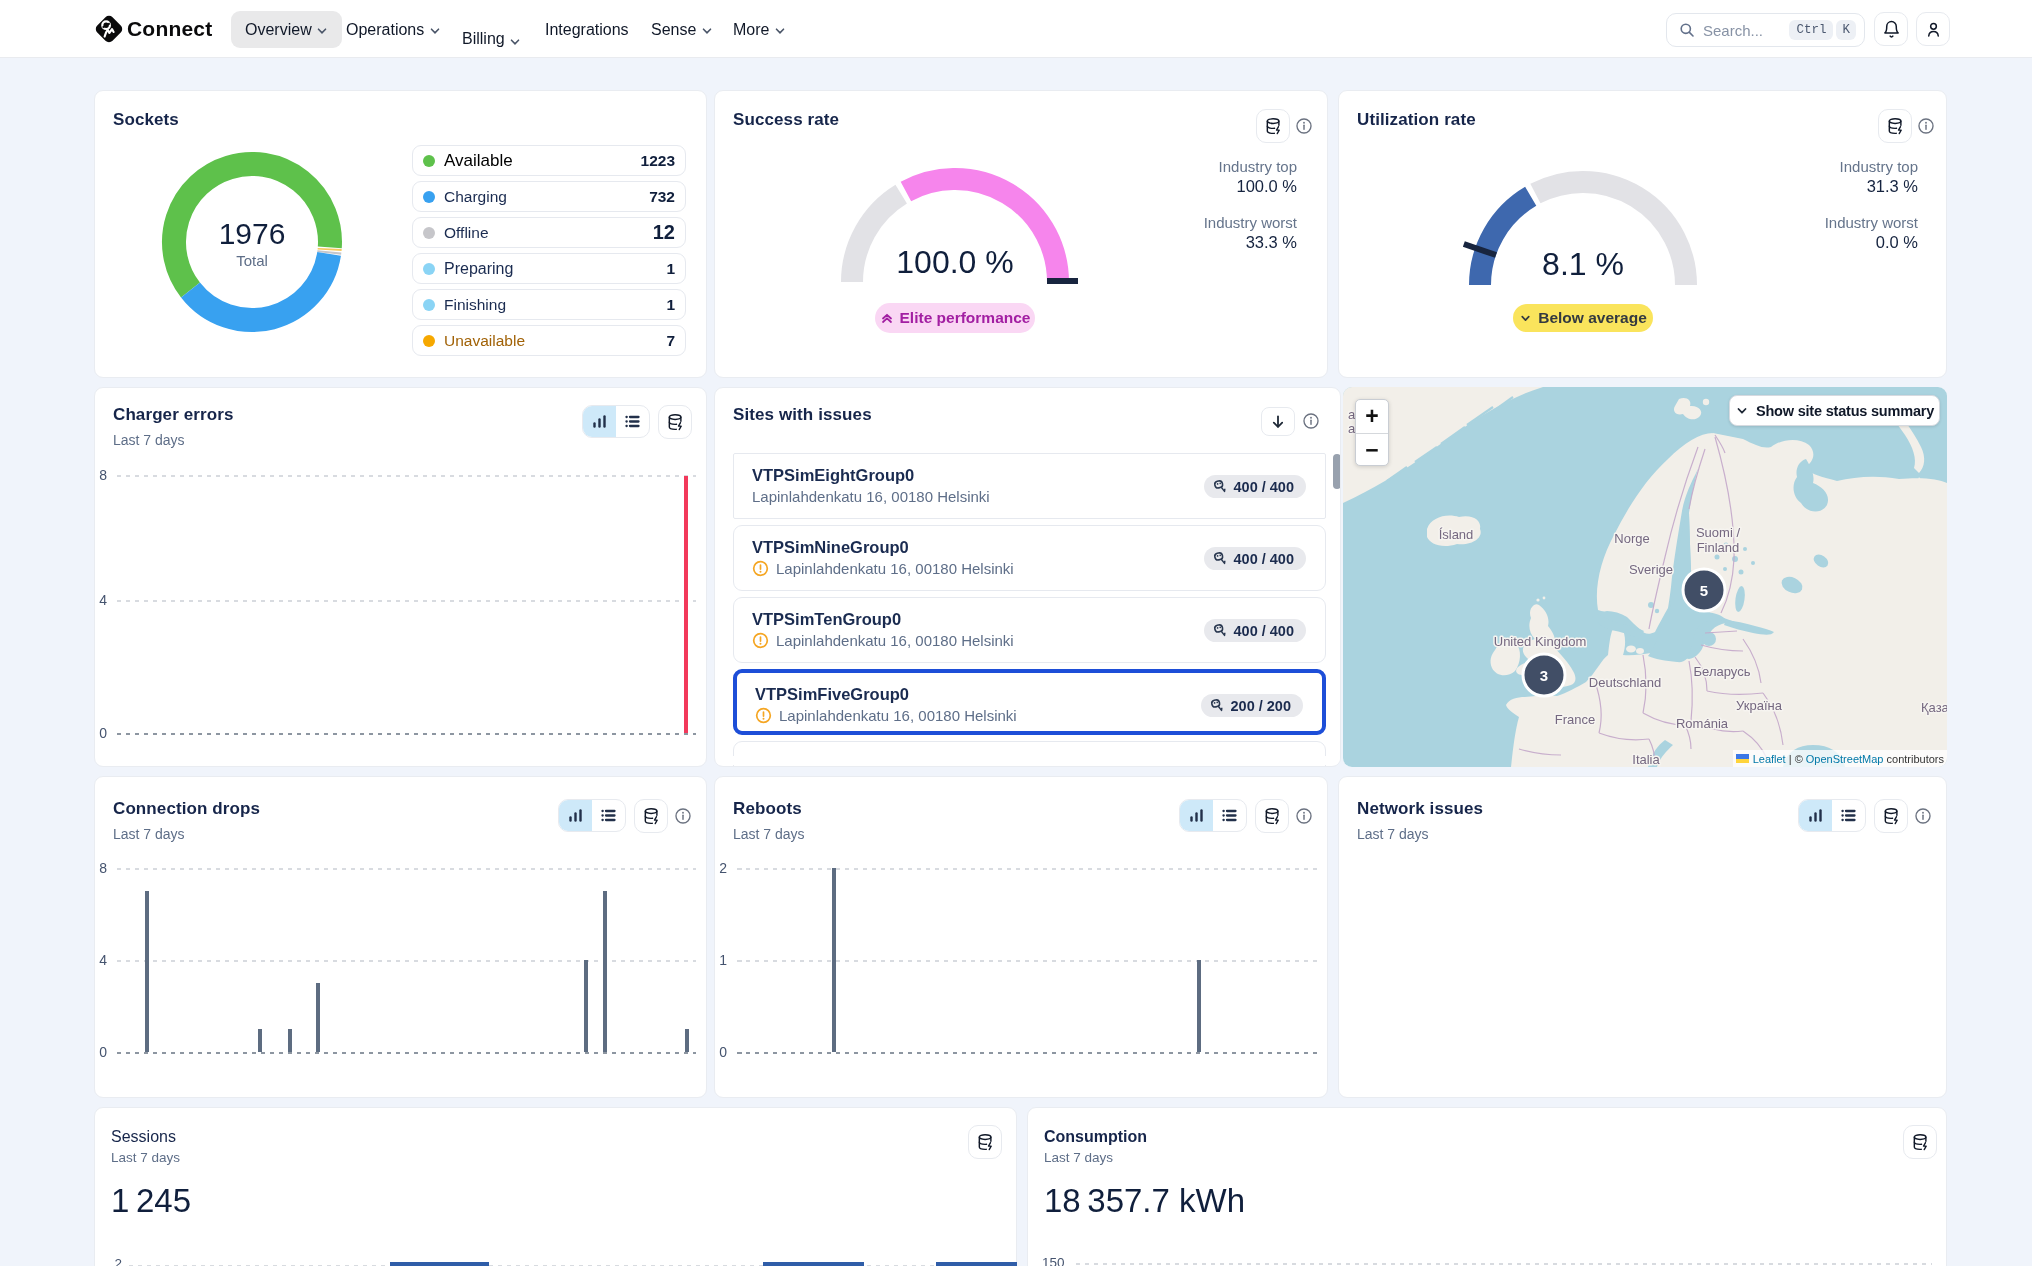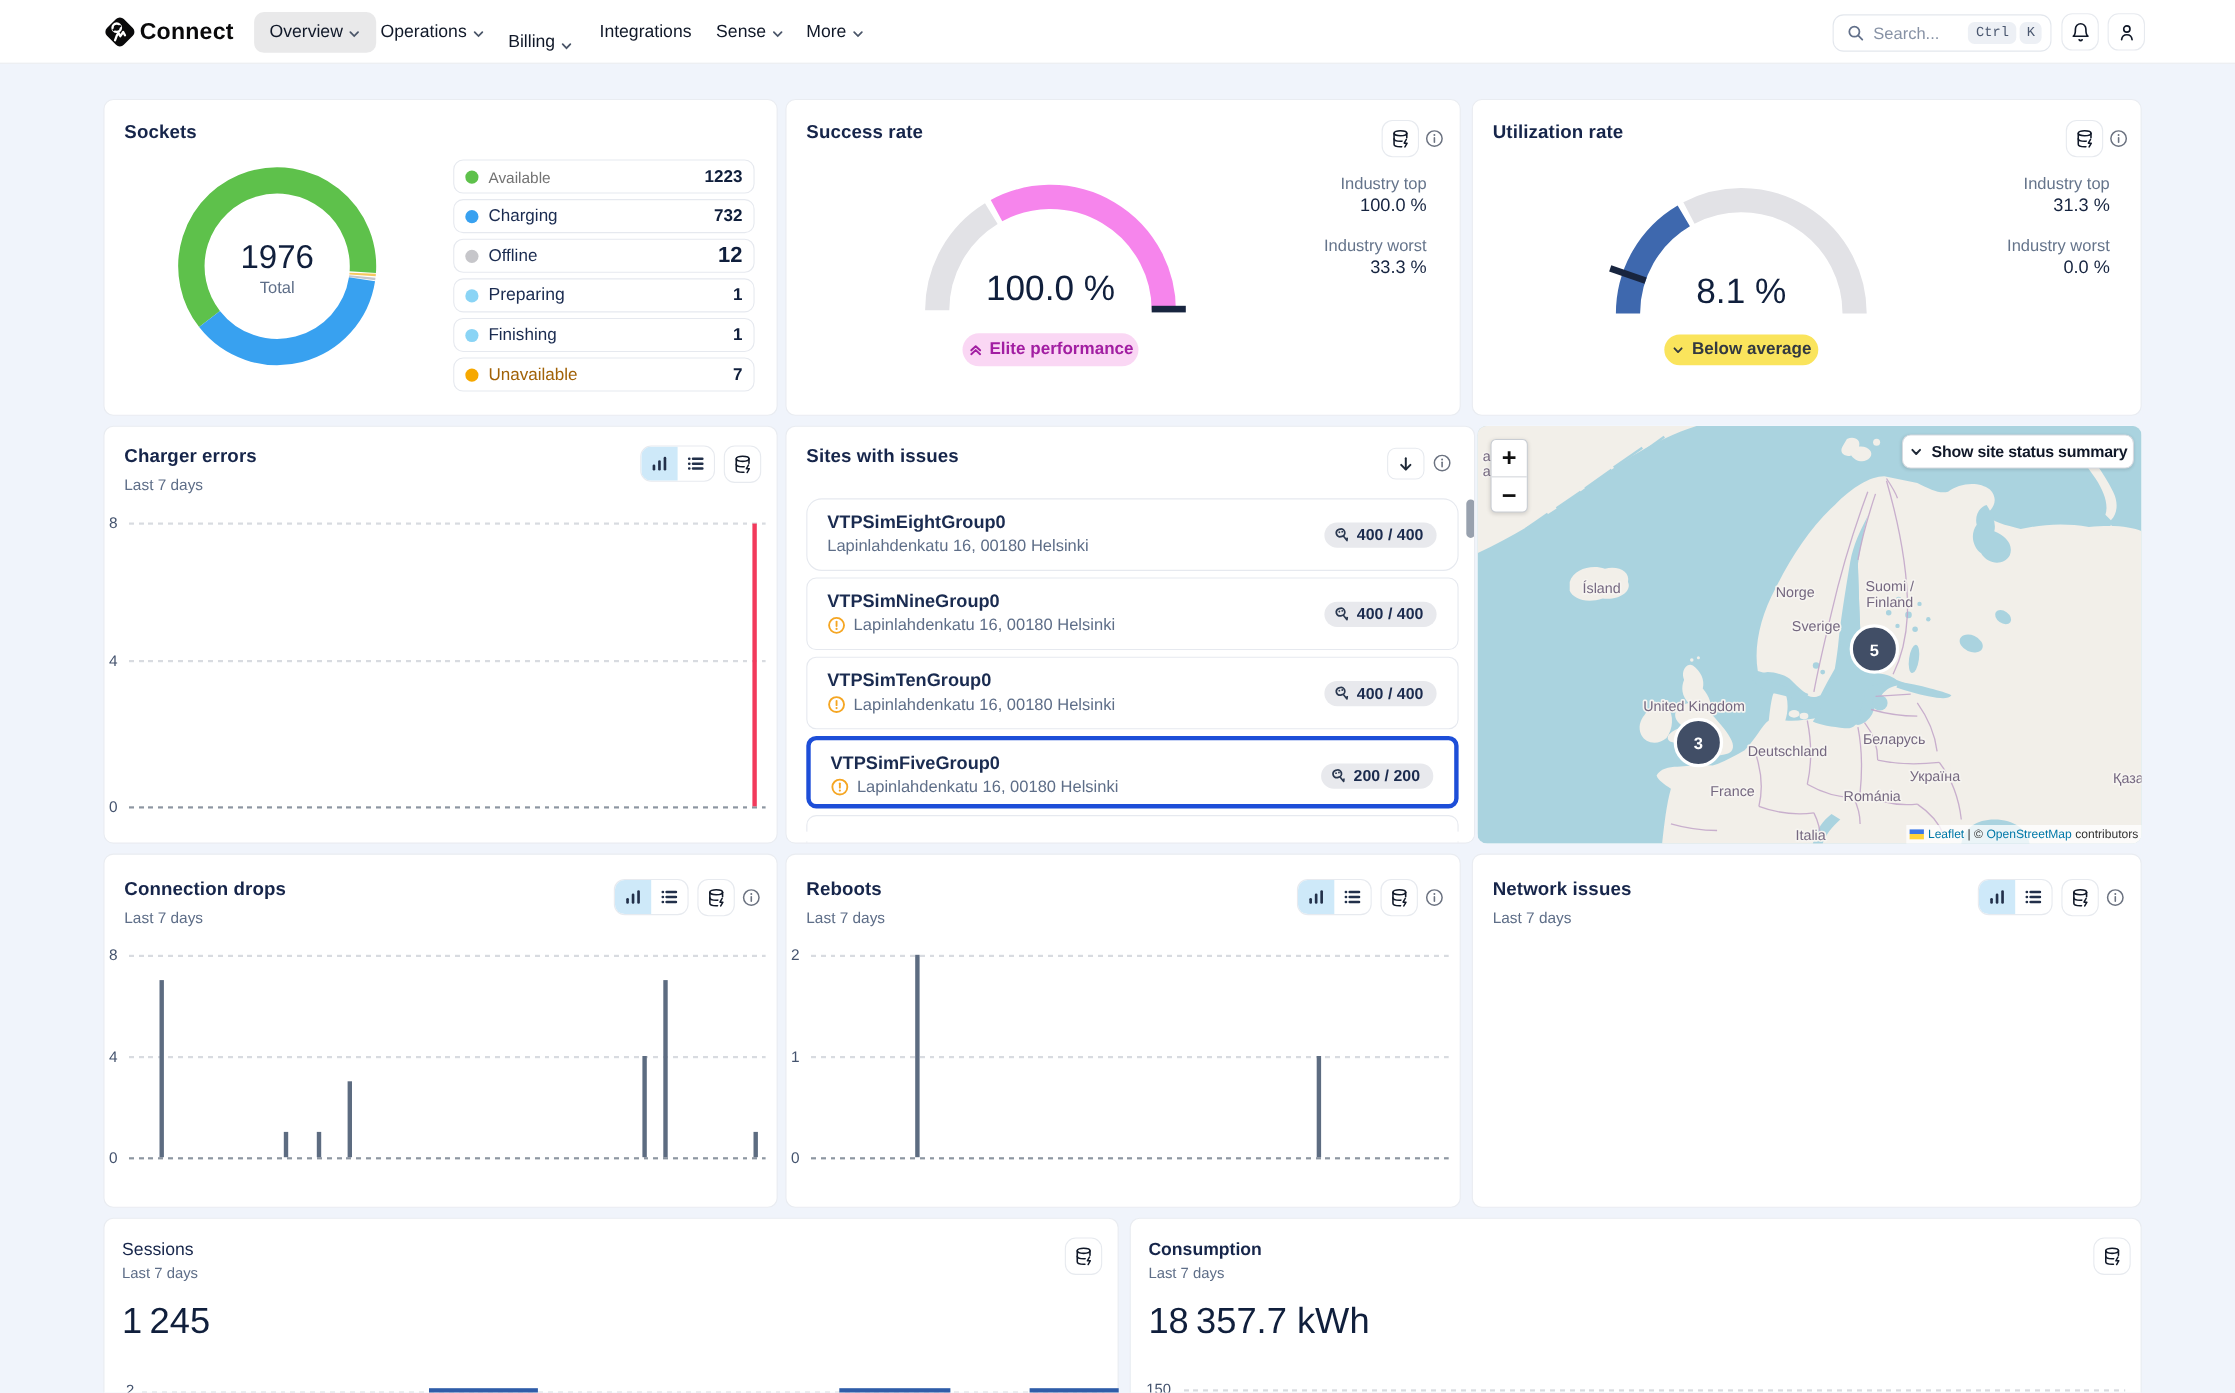--- a/index.html
+++ b/index.html
@@ -74,21 +74,21 @@
   <svg width="613" height="288" style="position:absolute;left:0;top:0">
     <path d="M 95.5 199.0 A 78 78 0 1 1 234.8 156.4" stroke="#5EC14B" stroke-width="24" fill="none"></path>
     <path d="M 234.7 157.4 A 78 78 0 0 1 234.6 159.3" stroke="#F6C85F" stroke-width="24" fill="none"></path>
     <path d="M 234.4 160.4 A 78 78 0 0 1 234.2 162.3" stroke="#C6C6CA" stroke-width="24" fill="none"></path>
     <path d="M 234.1 162.9 A 78 78 0 0 1 95.5 199.0" stroke="#38A1F0" stroke-width="24" fill="none"></path>
     <text x="157" y="153" font-size="30" fill="#101F3C" text-anchor="middle">1976</text>
     <text x="157" y="175" font-size="15" fill="#5E6E88" text-anchor="middle">Total</text>
   </svg>
   <div style="position:absolute;left:317px;top:54px;width:274px;height:31px;border:1px solid #E6E9EF;border-radius:9px;display:flex;align-items:center;padding:0 10px">
       <span style="width:12px;height:12px;border-radius:50%;background:#5EC14B;margin-right:9px"></span>
-      <span style="font-size:14px;color:#737373">Available</span>
+      <span style="font-size:17px;color:#000000">Available</span>
       <span style="margin-left:auto;font-size:15.5px;font-weight:bold;color:#101F3C">1223</span>
     </div>
 <div style="position:absolute;left:317px;top:90px;width:274px;height:31px;border:1px solid #E6E9EF;border-radius:9px;display:flex;align-items:center;padding:0 10px">
       <span style="width:12px;height:12px;border-radius:50%;background:#38A1F0;margin-right:9px"></span>
       <span style="font-size:15.5px;color:#1A2B50">Charging</span>
       <span style="margin-left:auto;font-size:15.5px;font-weight:bold;color:#101F3C">732</span>
     </div>
 <div style="position:absolute;left:317px;top:126px;width:274px;height:31px;border:1px solid #E6E9EF;border-radius:9px;display:flex;align-items:center;padding:0 10px">
       <span style="width:12px;height:12px;border-radius:50%;background:#C6C6CA;margin-right:9px"></span>
       <span style="font-size:15.5px;color:#1A2B50">Offline</span>
@@ -230,21 +230,21 @@
         <path d="M3.8 8.6 L8 12.8 L12.2 8.6"></path>
       </svg>
   </div>
   <div style="position:absolute;left:587px;top:24px">
       <svg width="18" height="18" viewBox="0 0 20 20" fill="none">
         <circle cx="10" cy="10" r="7.8" stroke="#6B7280" stroke-width="1.5"></circle>
         <path d="M10 9.2 v4.4" stroke="#6B7280" stroke-width="1.6" stroke-linecap="round"></path>
         <circle cx="10" cy="6.4" r="1" fill="#6B7280"></circle>
       </svg>
     </div>
-  <div style="position:absolute;left:18px;top:65px;width:593px;height:66px;border:1px solid #E6E9EF;border-radius:14px">
+  <div style="position:absolute;left:18px;top:65px;width:593px;height:66px;border:1px solid #E6E9EF;border-radius:2px">
     <div style="position:absolute;left:18px;top:12px;font-size:16.5px;font-weight:bold;color:#1A2B50">VTPSimEightGroup0</div>
     <div style="position:absolute;left:18px;top:34px;display:flex;align-items:center;font-size:15px;color:#5E6E88">Lapinlahdenkatu 16, 00180 Helsinki</div>
     <div style="position:absolute;right:19px;top:21px;height:23px;background:#E8E9ED;border-radius:12px;display:flex;align-items:center;padding:0 12px 0 9px;gap:6px">
         <svg width="15" height="15" viewBox="0 0 16 16" fill="none">
           <rect x="2" y="2.2" width="8.2" height="7.2" rx="3.4" stroke="#2A3850" stroke-width="1.7" transform="rotate(-14 6 6)"></rect>
           <circle cx="4.9" cy="5.2" r=".9" fill="#2A3850"></circle>
           <circle cx="7.7" cy="4.6" r=".9" fill="#2A3850"></circle>
           <path d="M8.6 8.6 L12.3 13.2 L12.6 10.4" stroke="#2A3850" stroke-width="1.6" stroke-linejoin="round"></path>
         </svg>
         <span style="font-size:14.5px;font-weight:bold;color:#1B2B4E">400 / 400</span>

